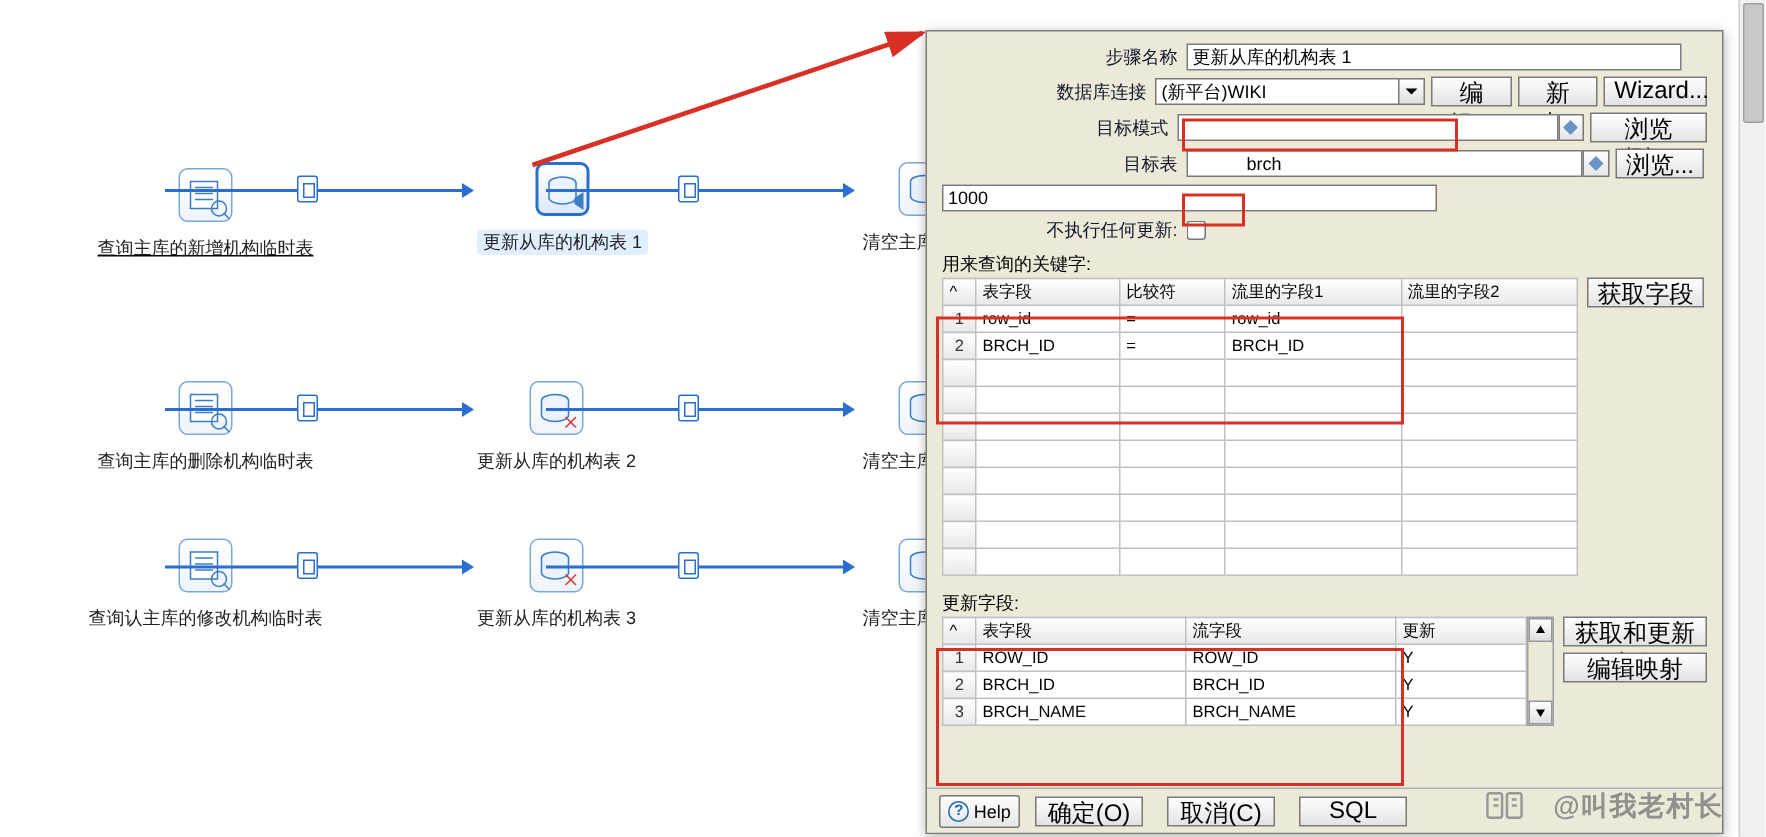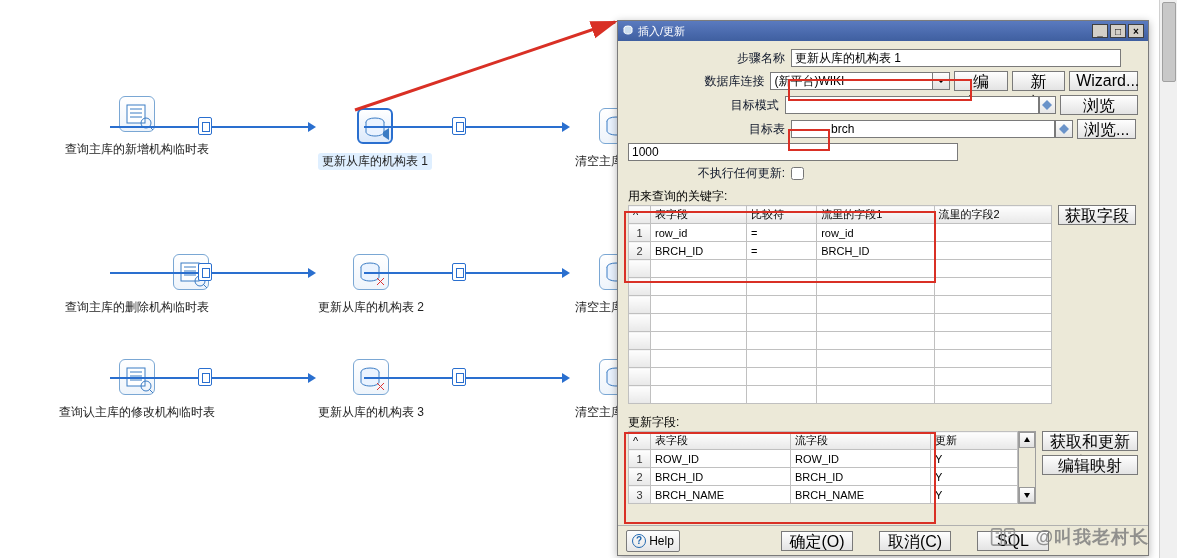--- a/index.html
+++ b/index.html
@@ -49,21 +49,21 @@
   .bottom-bar { position:absolute; left:0; bottom:0; width:100%; height:30px; border-top:1px solid #b0b0b0; display:flex; align-items:center; padding:0 8px; gap:6px; background:#ece9d8;}
   .help-btn { width:54px; height:22px; border:1px solid #7a7a7a; border-radius:2px; background:linear-gradient(#fefefe,#e6e6e6); display:flex; align-items:center; justify-content:center; gap:3px; }
   .help-btn .q { width:14px; height:14px; border-radius:50%; border:1px solid #2168b0; color:#2168b0; display:flex; align-items:center; justify-content:center; font-weight:bold; font-size:10px; }
   .watermark { position:absolute; right:28px; bottom:8px; color:rgba(128,128,128,.85); font-size:18px; font-weight:bold; letter-spacing:1px; display:flex; align-items:center; gap:19px; z-index:60; }
   .watermark svg { width:26px; height:26px; opacity:.85; }
 </style>
 </head>
 <body>
 <div class="canvas">
 
-<div class="node" style="left:65px; top:96px;">
+<div class="node" style="left:65px; top:112px;text-decoration:underline;">
   <span class="icon"><svg viewBox="0 0 36 36">
           <rect x="7" y="8" width="18" height="18" fill="#fff" stroke="#3b7cc4"></rect>
           <path d="M10 12h12M10 16h12M10 20h12" stroke="#3b7cc4"></path>
           <circle cx="26" cy="26" r="5" fill="none" stroke="#3b7cc4"></circle>
           <path d="M29 29l4 4" stroke="#3b7cc4"></path>
         </svg></span>
   <span class="lbl">查询主库的新增机构临时表</span>
 </div>
 <div class="node sel" style="left:318px; top:108px;">
   <span class="icon sel"><svg viewBox="0 0 36 36">
@@ -75,21 +75,21 @@
 </div>
 <div class="node" style="left:575px; top:108px;">
   <span class="icon"><svg viewBox="0 0 36 36">
           <ellipse cx="16" cy="12" rx="9" ry="4" fill="#eaf3ff" stroke="#3b7cc4"></ellipse>
           <path d="M7 12v10c0 2 4 4 9 4s9-2 9-4V12" fill="#eaf3ff" stroke="#3b7cc4"></path>
           <path d="M23 23l7 7M30 23l-7 7" stroke="#d33"></path>
         </svg></span>
   <span class="lbl">清空主库的新增</span>
 </div>
 
-<div class="node" style="left:65px; top:254px;text-align:right;">
+<div class="node" style="left:65px; top:254px;">
   <span class="icon"><svg viewBox="0 0 36 36">
           <rect x="7" y="8" width="18" height="18" fill="#fff" stroke="#3b7cc4"></rect>
           <path d="M10 12h12M10 16h12M10 20h12" stroke="#3b7cc4"></path>
           <circle cx="26" cy="26" r="5" fill="none" stroke="#3b7cc4"></circle>
           <path d="M29 29l4 4" stroke="#3b7cc4"></path>
         </svg></span>
   <span class="lbl">查询主库的删除机构临时表</span>
 </div>
 <div class="node" style="left:318px; top:254px;">
   <span class="icon"><svg viewBox="0 0 36 36">
@@ -152,36 +152,20 @@
 <svg class="arrow-red" style="left:340px; top:10px; width:290px; height:110px;">
   <defs>
         <marker id="ra" markerWidth="10" markerHeight="10" refX="8" refY="3" orient="auto">
           <path d="M0,0 L0,6 L9,3 z" fill="#d93025"></path>
         </marker>
       </defs>
   <line x1="15" y1="100" x2="275" y2="12" stroke="#d93025" stroke-width="3" marker-end="url(#ra)"></line>
 </svg>
 
 <div class="dialog">
-  <div class="titlebar">
-    <div class="tleft">
-      <span>
-        <svg width="12" height="12" viewBox="0 0 12 12">
-              <ellipse cx="6" cy="4" rx="4" ry="2" fill="#cde" stroke="#fff"></ellipse>
-              <path d="M2 4v4c0 1 2 2 4 2s4-1 4-2V4" fill="#cde" stroke="#fff"></path>
-            </svg>
-      </span>
-      <span>插入/更新</span>
-    </div>
-    <div class="tbtns">
-      <div class="tbtn">_</div>
-      <div class="tbtn">□</div>
-      <div class="tbtn">×</div>
-    </div>
-  </div>
 
   <div class="dcontent">
     <div class="frow">
       <div class="flabel">步骤名称</div>
       <input class="finput" style="width: 330px;" value="更新从库的机构表 1">
     </div>
     <div class="frow">
       <div class="flabel">数据库连接</div>
       <div class="combo">
         <input class="finput" style="width: 162px;" value="(新平台)WIKI">
@@ -362,21 +346,21 @@
         <button class="fbtn" style="width:96px;margin:0;">编辑映射</button>
       </div>
     </div>
   </div>
 
   <div class="bottom-bar">
     <div class="help-btn">
           <span class="q">?</span>
           <span>Help</span>
         </div>
-    <div style="flex:1; display:flex; justify-content:center; gap:22px;">
+    <div style="flex:1; display:flex; justify-content:flex-start; gap:12px;">
       <button class="fbtn" style="min-width:72px;">确定(O)</button>
       <button class="fbtn" style="min-width:72px;">取消(C)</button>
       <button class="fbtn" style="min-width:72px;">SQL</button>
     </div>
   </div>
 
   <div class="redbox" style="left:170px; top:58px; width:184px; height:22px;"></div>
   <div class="redbox" style="left:170px; top:108px; width:42px; height:22px;"></div>
   <div class="redbox" style="left:6px; top:190px; width:312px; height:72px;"></div>
   <div class="redbox" style="left:6px; top:411px; width:312px; height:92px;"></div>

